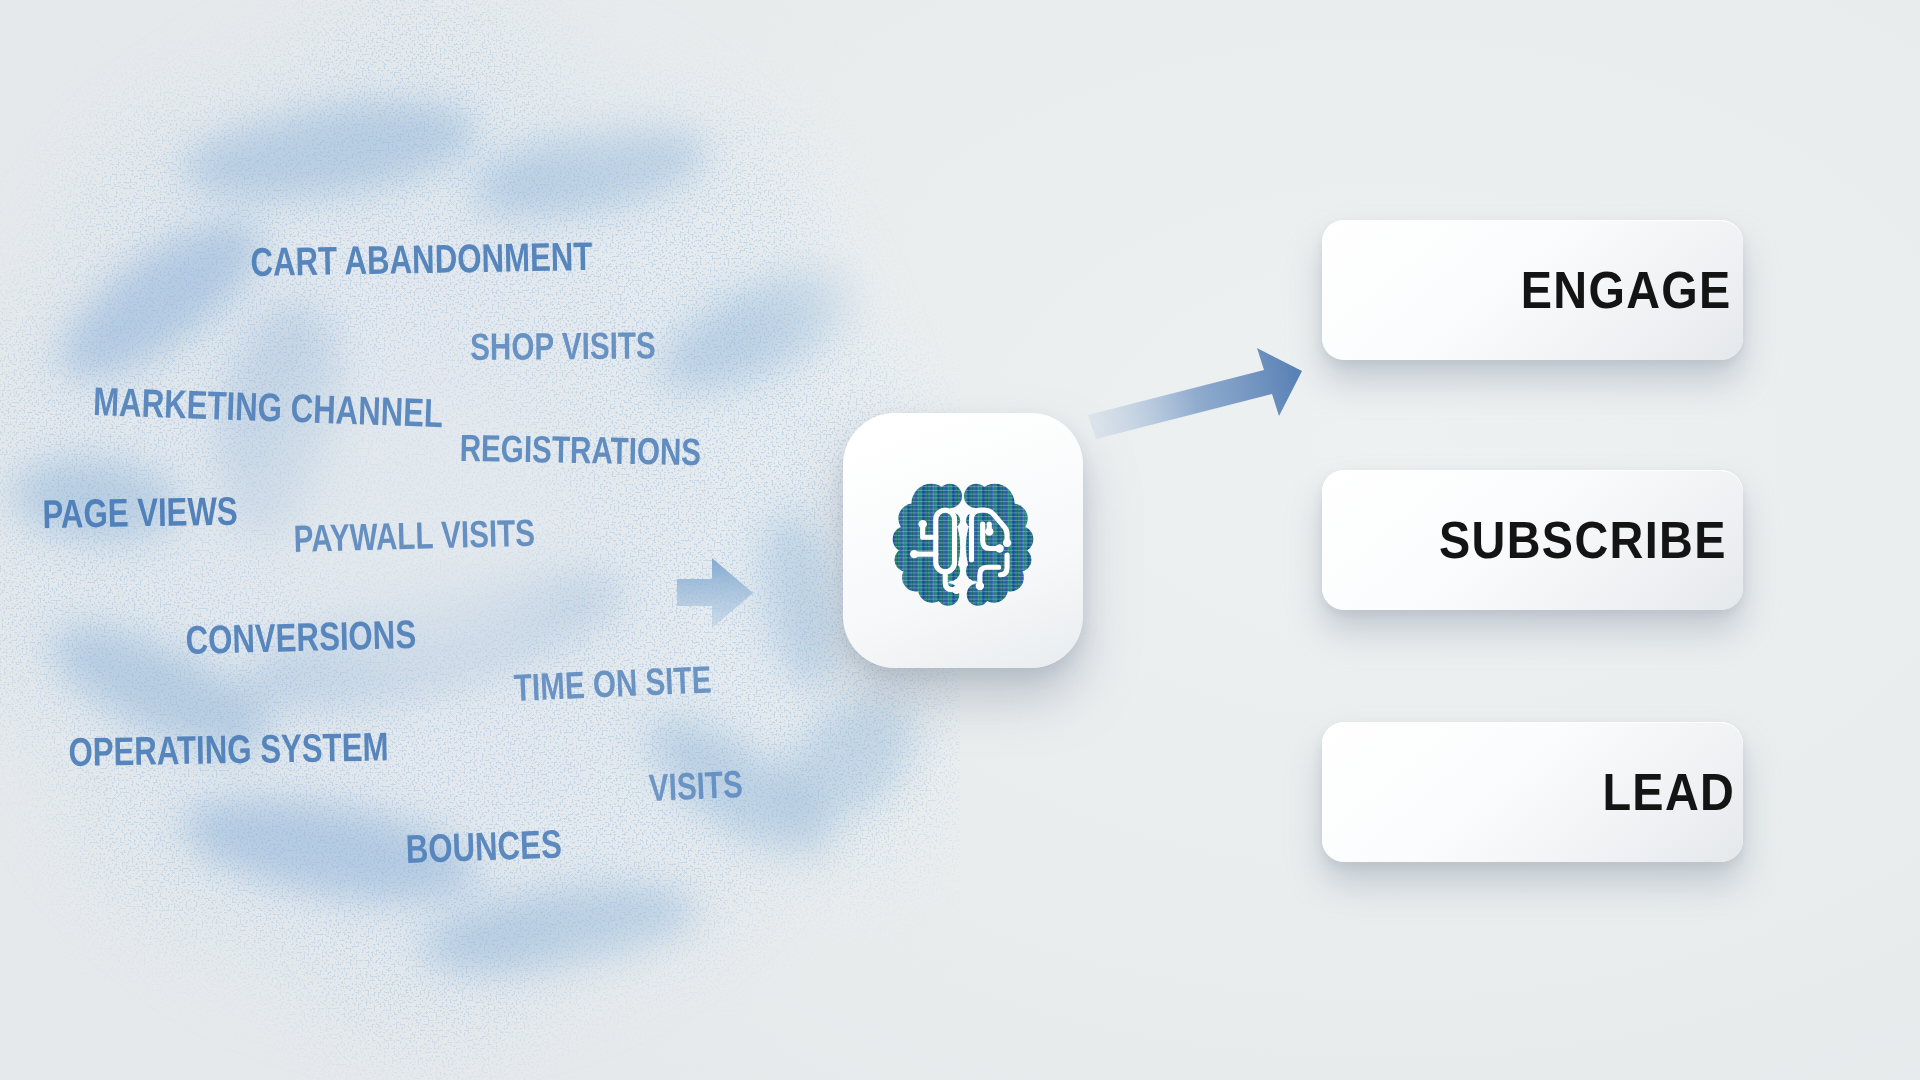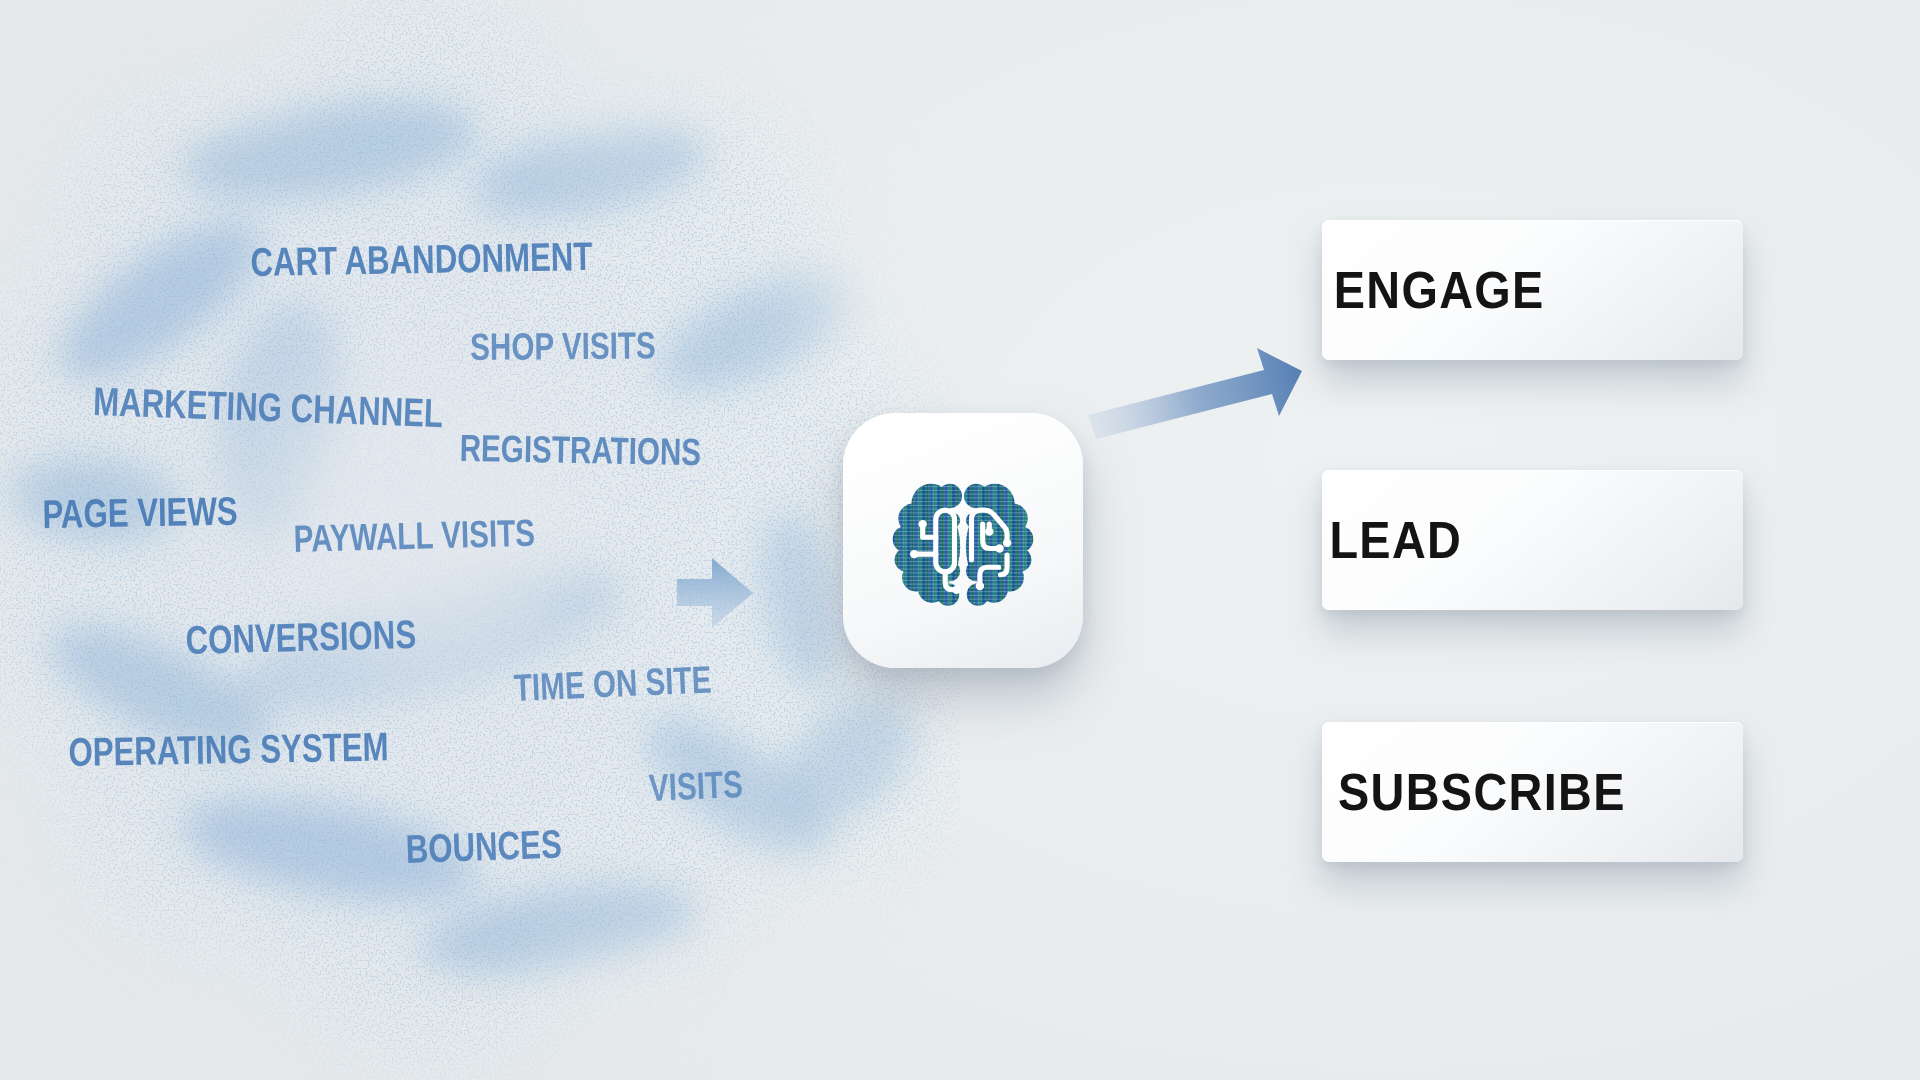--- a/index.html
+++ b/index.html
@@ -17,24 +17,24 @@
   .flow-arrow{position:absolute;z-index:2;}
   .brain-card{
     position:absolute;left:843px;top:413px;width:240px;height:255px;border-radius:52px;z-index:3;
     background:linear-gradient(160deg,#ffffff 12%,#f6f8f9 65%,#e9ecef 100%);
     box-shadow:0 30px 50px rgba(143,156,171,0.50), 0 8px 16px rgba(150,160,175,0.28);
     display:flex;align-items:center;justify-content:center;
   }
   .big-arrow{position:absolute;left:1080px;top:340px;z-index:2;}
   .buttons{position:absolute;left:0;top:0;width:100%;height:100%;z-index:3;}
   .pill{
-    position:absolute;left:1322px;width:421px;height:140px;border-radius:7px;
+    position:absolute;left:1322px;width:421px;height:140px;border-radius:22px;
     background:linear-gradient(140deg,#ffffff 0%,#fbfcfd 42%,#edeff2 82%,#e5e8eb 100%);
     box-shadow:0 22px 34px rgba(147,159,173,0.45), 0 5px 10px rgba(158,168,180,0.25), inset 0 1px 0 #ffffff;
-    display:flex;align-items:center;justify-content:flex-start;cursor:pointer;
+    display:flex;align-items:center;justify-content:flex-end;cursor:pointer;
   }
   .pill:nth-child(1){top:220px;}
   .pill:nth-child(2){top:470px;}
   .pill:nth-child(3){top:722px;}
   .pill .lbl{
     font-size:52px;font-weight:700;letter-spacing:1.5px;color:#141414;
     transform:scaleX(0.9);transform-origin:center;
   }
 </style>
 </head>
@@ -203,20 +203,20 @@
         <circle cx="108" cy="70" r="4.5"></circle>
       </g>
     </svg>
   </div>
 
   <div class="buttons" id="buttons">
       <div class="pill">
         <span class="lbl">ENGAGE</span>
       </div>
       <div class="pill">
+        <span class="lbl">SUBSCRIBE</span>
+      </div>
+      <div class="pill">
         <span class="lbl">LEAD</span>
       </div>
-      <div class="pill">
-        <span class="lbl">SUBSCRIBE</span>
-      </div>
     </div>
 
 </div>
 
 </body></html>

